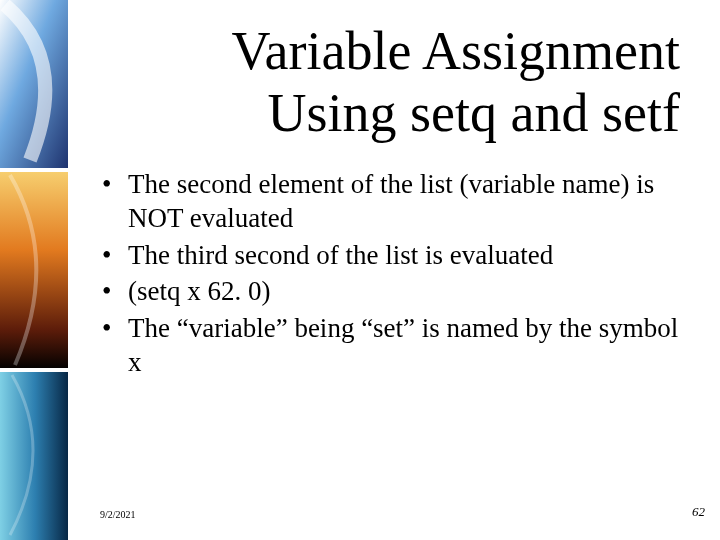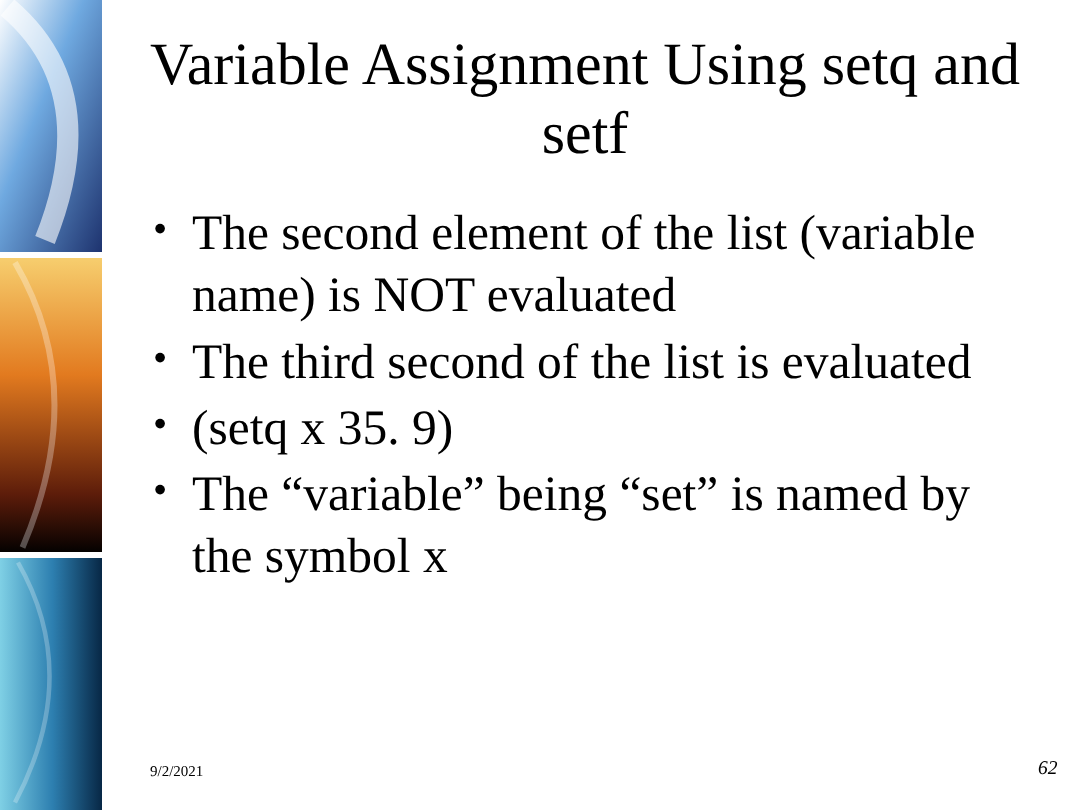--- a/index.html
+++ b/index.html
@@ -22,33 +22,33 @@
     pointer-events: none;
   }
   .content {
     position: relative;
     padding: 20px 40px 0 100px;
     box-sizing: border-box;
     width: 100%;
     height: 100%;
   }
   .title {
-    font-size: 40px;
-    text-align: center;
+    font-size: 54px;
+    text-align: right;
     margin: 0 0 24px 0;
     font-weight: normal;
     line-height: 1.15;
   }
   .bullets {
     list-style: none;
     padding: 0;
     margin: 0;
   }
   .bullets li {
-    font-size: 33px;
+    font-size: 27px;
     line-height: 1.25;
     margin-bottom: 3px;
     padding-left: 28px;
     position: relative;
   }
   .bullets li::before {
     content: "•";
     position: absolute;
     left: 2px;
     top: 0;
@@ -105,19 +105,19 @@
   <line x1="70" y1="0" x2="70" y2="540" stroke="#ffffff" stroke-width="4"></line>
   <line x1="0" y1="170" x2="70" y2="170" stroke="#ffffff" stroke-width="4"></line>
   <line x1="0" y1="370" x2="70" y2="370" stroke="#ffffff" stroke-width="4"></line>
 </svg>
 
 <div class="content">
   <h1 class="title">Variable Assignment Using setq and setf</h1>
   <ul class="bullets">
     <li>The second element of the list (variable name) is NOT evaluated</li>
     <li>The third second of the list is evaluated</li>
-    <li>(setq  x  35. 9)</li>
+    <li>(setq  x  62. 0)</li>
     <li>The “variable” being “set” is named by the symbol  x</li>
   </ul>
 </div>
 
 <div class="footer-date">9/2/2021</div>
 <div class="footer-page">62</div>
 
 </body></html>

